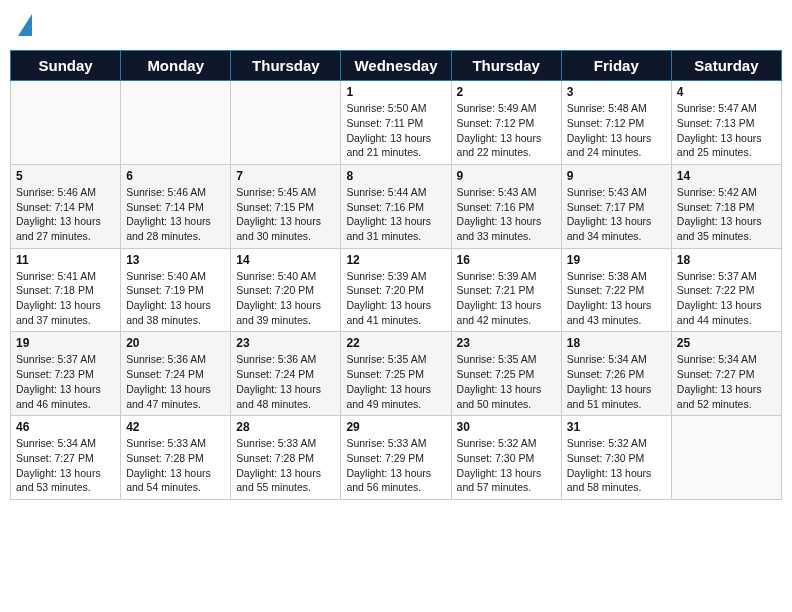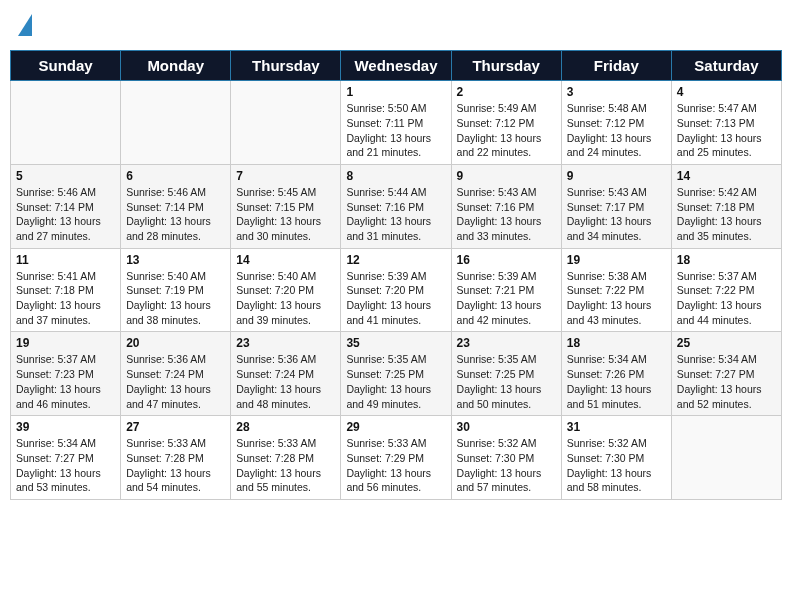--- a/index.html
+++ b/index.html
@@ -212,43 +212,43 @@
         </td>
         <td>
           <div class="day-num">20</div>
           <div class="day-info">Sunrise: 5:36 AM<br>Sunset: 7:24 PM<br>Daylight: 13 hours and 47 minutes.</div>
         </td>
         <td>
           <div class="day-num">23</div>
           <div class="day-info">Sunrise: 5:36 AM<br>Sunset: 7:24 PM<br>Daylight: 13 hours and 48 minutes.</div>
         </td>
         <td>
-          <div class="day-num">35</div>
+          <div class="day-num">22</div>
           <div class="day-info">Sunrise: 5:35 AM<br>Sunset: 7:25 PM<br>Daylight: 13 hours and 49 minutes.</div>
         </td>
         <td>
           <div class="day-num">23</div>
           <div class="day-info">Sunrise: 5:35 AM<br>Sunset: 7:25 PM<br>Daylight: 13 hours and 50 minutes.</div>
         </td>
         <td>
           <div class="day-num">18</div>
           <div class="day-info">Sunrise: 5:34 AM<br>Sunset: 7:26 PM<br>Daylight: 13 hours and 51 minutes.</div>
         </td>
         <td>
           <div class="day-num">25</div>
           <div class="day-info">Sunrise: 5:34 AM<br>Sunset: 7:27 PM<br>Daylight: 13 hours and 52 minutes.</div>
         </td>
       </tr>
       <tr>
         <td>
-          <div class="day-num">39</div>
+          <div class="day-num">46</div>
           <div class="day-info">Sunrise: 5:34 AM<br>Sunset: 7:27 PM<br>Daylight: 13 hours and 53 minutes.</div>
         </td>
         <td>
-          <div class="day-num">27</div>
+          <div class="day-num">42</div>
           <div class="day-info">Sunrise: 5:33 AM<br>Sunset: 7:28 PM<br>Daylight: 13 hours and 54 minutes.</div>
         </td>
         <td>
           <div class="day-num">28</div>
           <div class="day-info">Sunrise: 5:33 AM<br>Sunset: 7:28 PM<br>Daylight: 13 hours and 55 minutes.</div>
         </td>
         <td>
           <div class="day-num">29</div>
           <div class="day-info">Sunrise: 5:33 AM<br>Sunset: 7:29 PM<br>Daylight: 13 hours and 56 minutes.</div>
         </td>

